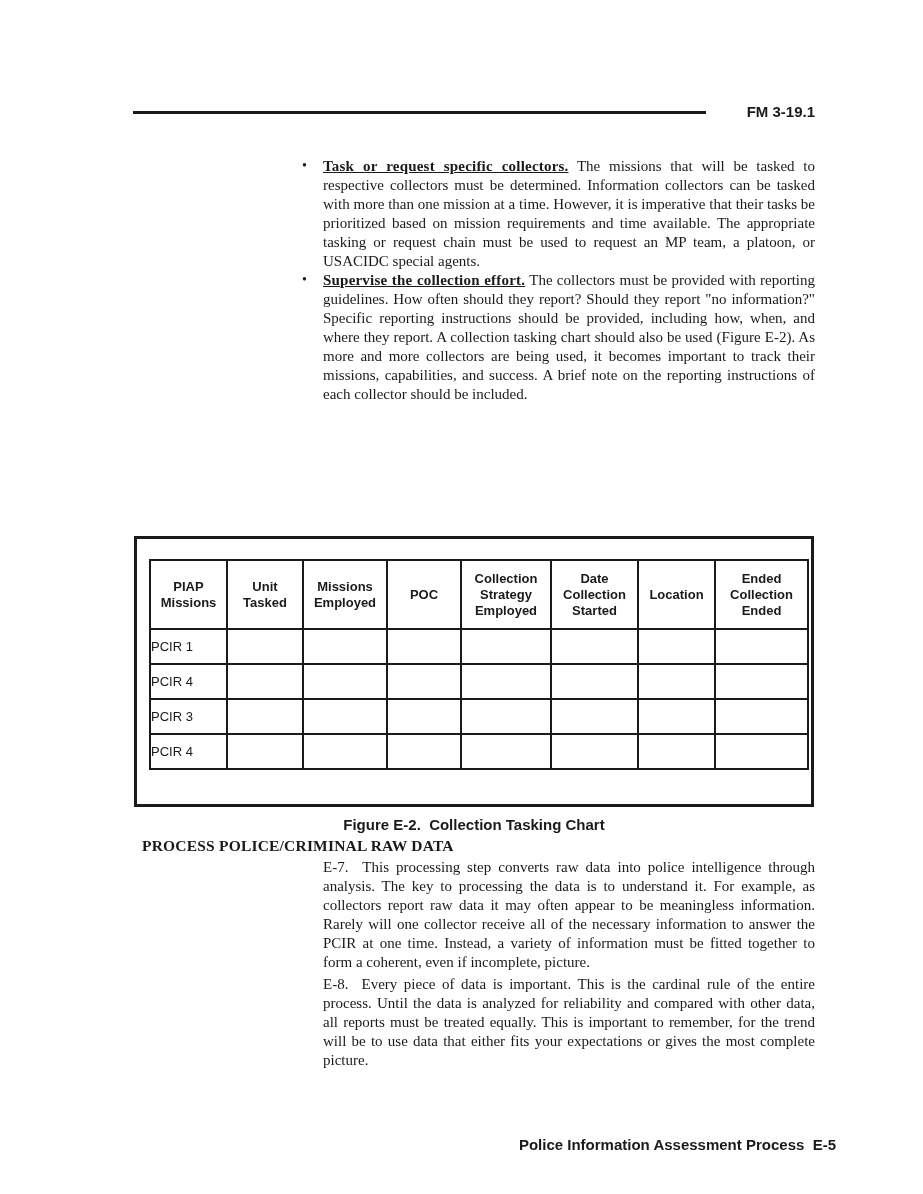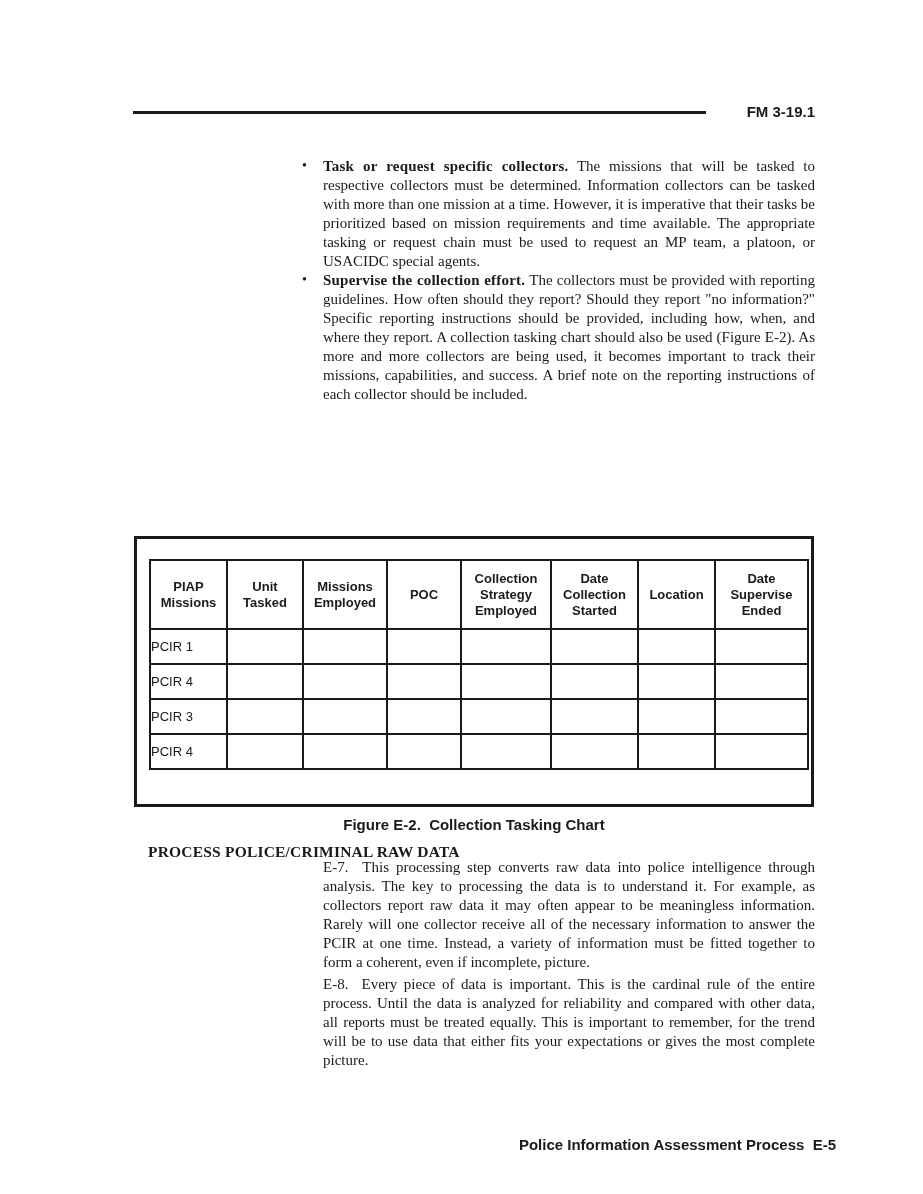--- a/index.html
+++ b/index.html
@@ -67,20 +67,21 @@
     text-align: justify;
   }
   .bullet-dot {
     position: absolute;
     left: 2px;
     top: -1px;
     font-size: 14px;
   }
   ul.bullets li b {
     letter-spacing: 0.2px;
+    text-decoration: underline;
   }
 
   
   .figure-frame {
     position: absolute;
     left: 134px;
     top: 520px;
     width: 680px;
     height: 271px;
     border: 3px solid #1a1a1a;
@@ -127,21 +128,21 @@
     font-family: "Liberation Sans", sans-serif;
     font-weight: bold;
     font-size: 15px;
   }
 
   
   .section-heading {
     position: absolute;
     left: 135px;
     top: 830px;
-    margin: 13px;
+    margin: 7px;
     font-family: "Liberation Serif", serif;
     font-weight: bold;
     font-size: 15.5px;
     letter-spacing: 0.2px;
     text-align: right;
   }
   .p-e7 {
     position: absolute;
     left: 323px;
     top: 858px;
@@ -203,21 +204,21 @@
       </colgroup>
       <thead>
         <tr>
           <th>PIAP Missions</th>
           <th>Unit Tasked</th>
           <th>Missions Employed</th>
           <th>POC</th>
           <th>Collection Strategy Employed</th>
           <th>Date Collection Started</th>
           <th>Location</th>
-          <th>Date Supervise Ended</th>
+          <th>Ended Collection Ended</th>
         </tr>
       </thead>
       <tbody>
         <tr>
           <td class="rowlabel">PCIR 1</td>
           <td></td>
             <td></td>
             <td></td>
             <td></td>
             <td></td>

